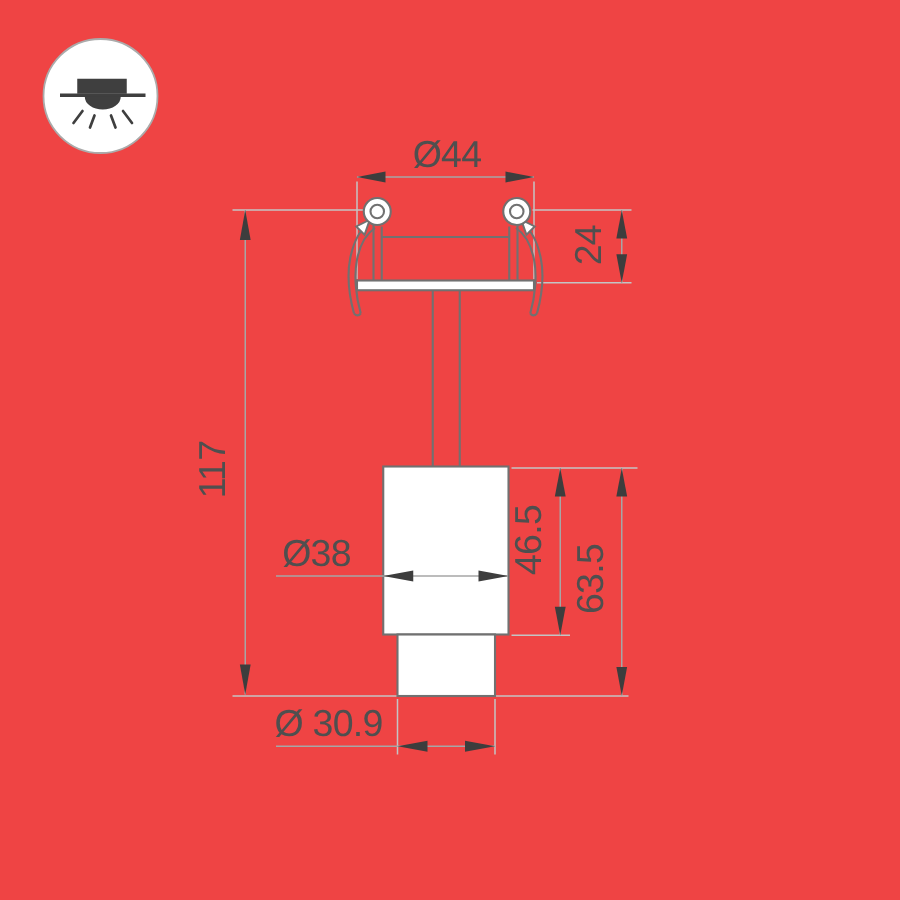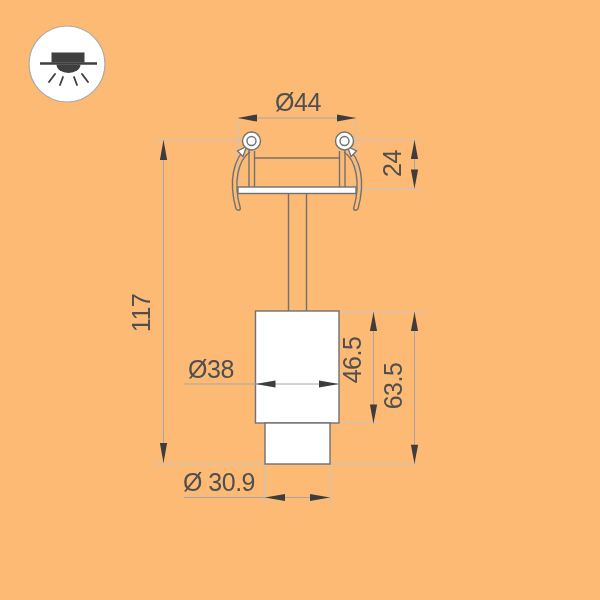--- a/index.html
+++ b/index.html
@@ -1,19 +1,19 @@
 <!DOCTYPE html>
 <html><head>
 <meta charset="utf-8">
 <style>
   html, body { margin: 0; padding: 0; background: #ffffff; }
   .canvas {
     position: relative;
     width: 600px; height: 600px;
-    background: #fdba74;
+    background: #ef4444;
     font-family: "Liberation Sans", sans-serif;
     overflow: hidden;
   }
   svg { display: block; }
   .dim-text {
     font-family: "Liberation Sans", sans-serif;
     font-size: 25px;
     font-weight: 400;
     letter-spacing: -0.5px;
     fill: #4f4f4f;

